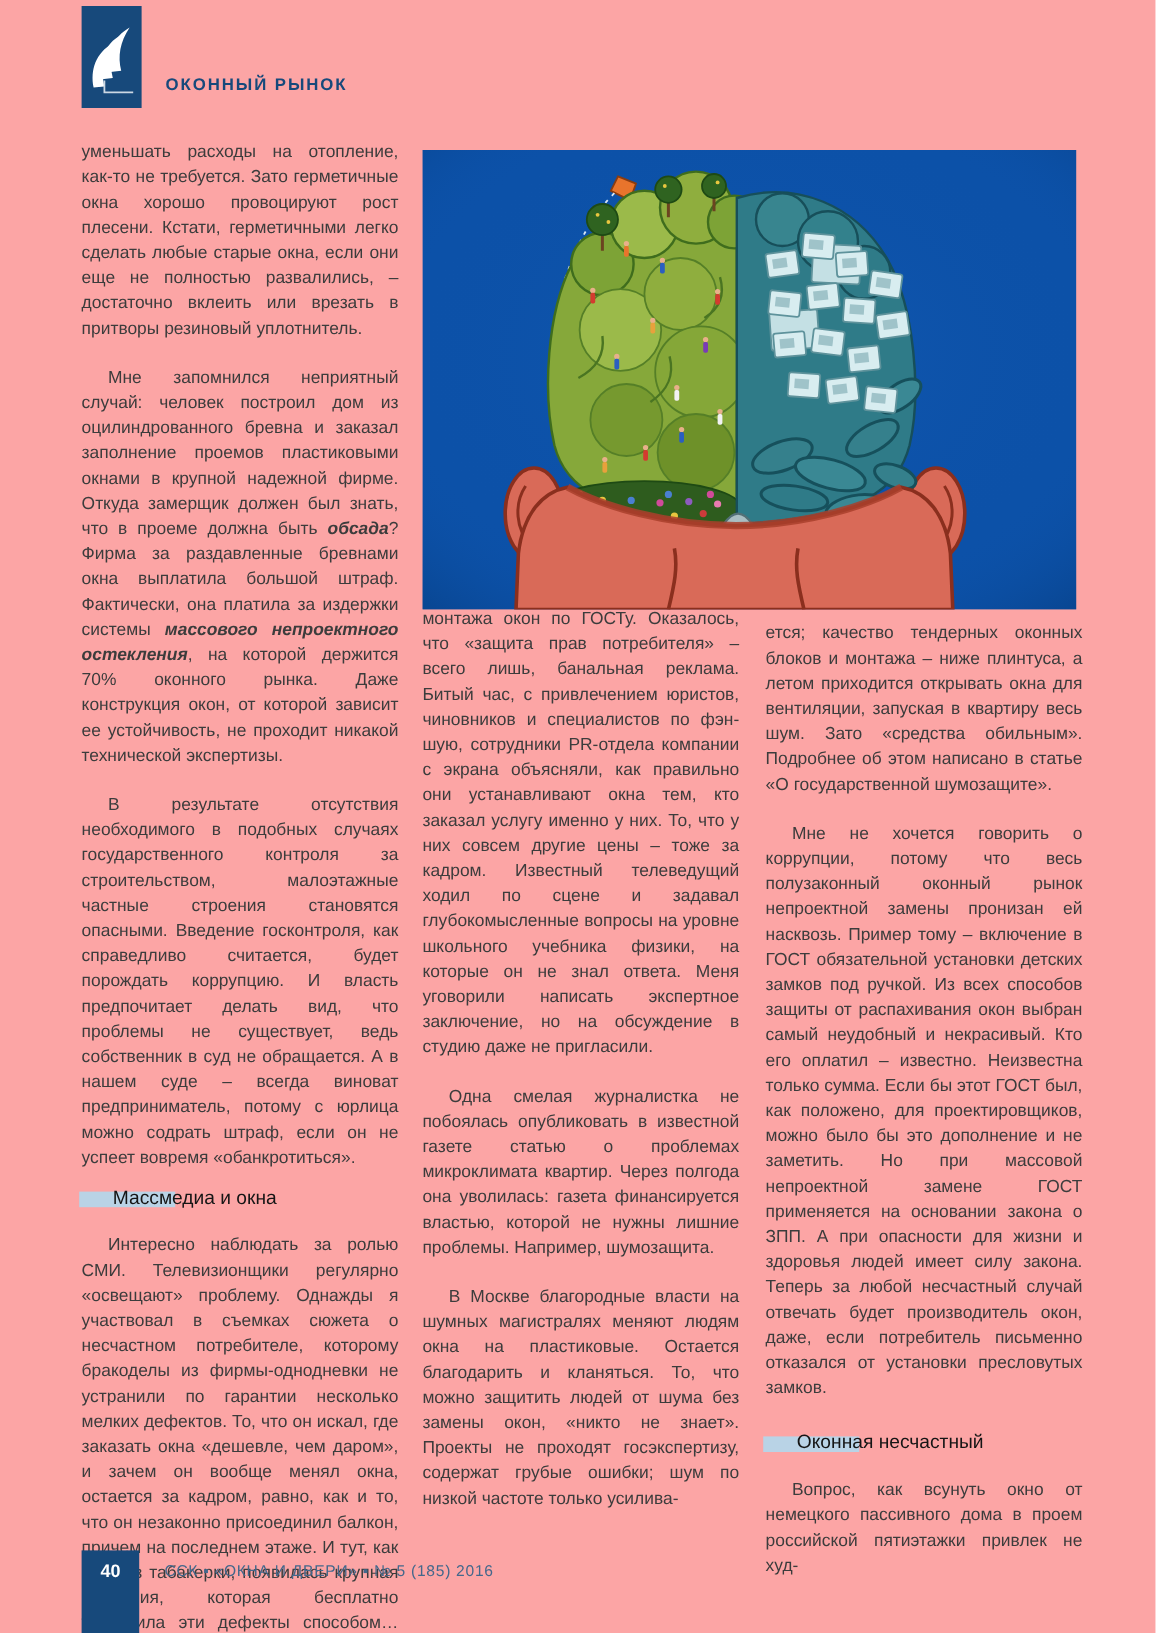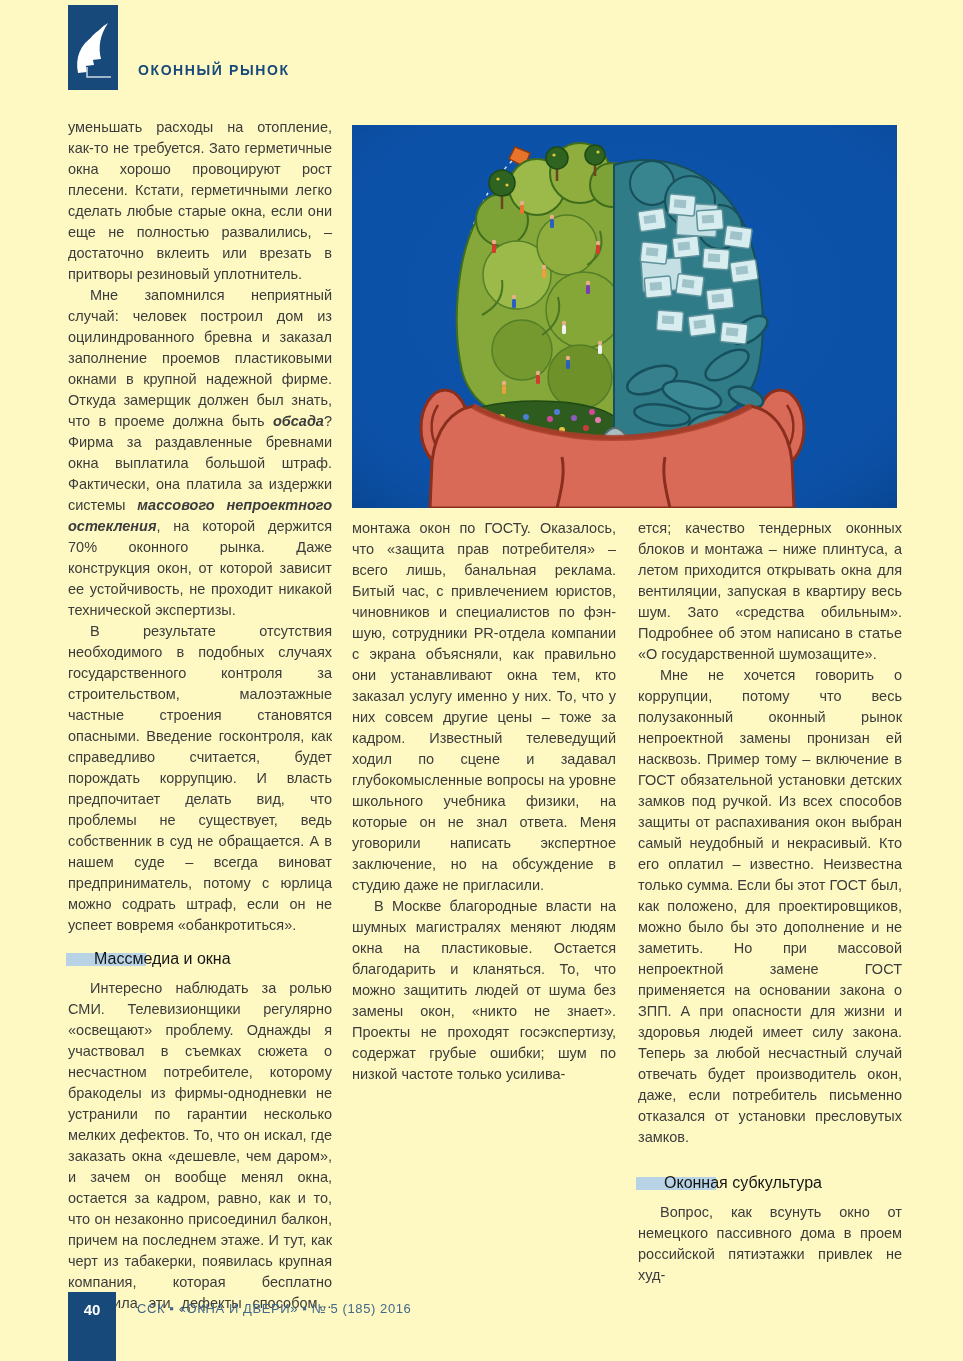--- a/index.html
+++ b/index.html
@@ -1,40 +1,40 @@
 <!DOCTYPE html>
 <html><head>
 <meta charset="utf-8">
 <style>
   html,body{margin:0;padding:0;background:#fff;}
   #page{
     position:relative;
     width:963px;height:1361px;
-    background:#fef9c3;
+    background:#fca5a5;
     font-family:"Liberation Sans", sans-serif;
     overflow:hidden;
   }
   
   .logo{
     position:absolute;left:68px;top:5px;width:50px;height:85px;
     background:#17497b;
   }
   .section-title{
     position:absolute;left:138px;top:62px;
     font-size:14px;font-weight:bold;letter-spacing:1.6px;
     color:#17497b;
   }
   
   .col{
     position:absolute;width:264px;
     font-size:14.5px;line-height:21px;color:#3c3c3c;
     text-align:justify;
   }
   .col p{margin:0;}
-  .col p.ind{text-indent:22px;}
+  .col p.ind{text-indent:22px;margin-top:20px;}
   .bi{font-weight:bold;font-style:italic;}
   .subhead{
     position:relative;margin:14px 0 10px 0;
     font-size:16px;font-weight:normal;color:#151515;
     line-height:18px;text-align:left;
   }
   .subhead .marker{
     position:absolute;left:-2px;top:3px;width:80px;height:13px;
     background:#b9d3e6;
   }
@@ -289,31 +289,32 @@
     <p>уменьшать расходы на отопление, как-то не требуется. Зато герметичные окна хорошо провоцируют рост плесени. Кстати, герметичными легко сделать любые старые окна, если они еще не полностью развалились, – достаточно вклеить или врезать в притворы резиновый уплотнитель.</p>
     <p class="ind"><span>Мне запомнился неприятный случай: человек построил дом из оцилиндрованного бревна и заказал заполнение проемов пластиковыми окнами в крупной надежной фирме. Откуда замерщик должен был знать, что в проеме должна быть </span><span class="bi">обсада</span><span>? Фирма за раздавленные бревнами окна выплатила большой штраф. Фактически, она платила за издержки системы </span><span class="bi">массового непроектного остекления</span><span>, на которой держится 70% оконного рынка. Даже конструкция окон, от которой зависит ее устойчивость, не проходит никакой технической экспертизы.</span></p>
     <p class="ind">В результате отсутствия необходимого в подобных случаях государственного контроля за строительством, малоэтажные частные строения становятся опасными. Введение госконтроля, как справедливо считается, будет порождать коррупцию. И власть предпочитает делать вид, что проблемы не существует, ведь собственник в суд не обращается. А в нашем суде – всегда виноват предприниматель, потому с юрлица можно содрать штраф, если он не успеет вовремя «обанкротиться».</p>
     <h2 class="subhead">
       <span class="marker"></span>
       <span class="txt">Массмедиа и окна</span>
     </h2>
     <p class="ind">Интересно наблюдать за ролью СМИ. Телевизионщики регулярно «освещают» проблему. Однажды я участвовал в съемках сюжета о несчастном потребителе, которому бракоделы из фирмы-однодневки не устранили по гарантии несколько мелких дефектов. То, что он искал, где заказать окна «дешевле, чем даром», и зачем он вообще менял окна, остается за кадром, равно, как и то, что он незаконно присоединил балкон, причем на последнем этаже. И тут, как черт из табакерки, появилась крупная компания, которая бесплатно устранила эти дефекты способом… пере-</p>
   </div>
 
-  <div class="col" style="left:352px;top:518px;">
+  <div class="col" style="left:352px;top:506px;">
     <p>монтажа окон по ГОСТу. Оказалось, что «защита прав потребителя» – всего лишь, банальная реклама. Битый час, с привлечением юристов, чиновников и специалистов по фэн-шую, сотрудники PR-отдела компании с экрана объясняли, как правильно они устанавливают окна тем, кто заказал услугу именно у них. То, что у них совсем другие цены – тоже за кадром. Известный телеведущий ходил по сцене и задавал глубокомысленные вопросы на уровне школьного учебника физики, на которые он не знал ответа. Меня уговорили написать экспертное заключение, но на обсуждение в студию даже не пригласили.</p>
+    <p class="ind">Одна смелая журналистка не побоялась опубликовать в известной газете статью о проблемах микроклимата квартир. Через полгода она уволилась: газета финансируется властью, которой не нужны лишние проблемы. Например, шумозащита.</p>
     <p class="ind">В Москве благородные власти на шумных магистралях меняют людям окна на пластиковые. Остается благодарить и кланяться. То, что можно защитить людей от шума без замены окон, «никто не знает». Проекты не проходят госэкспертизу, содержат грубые ошибки; шум по низкой частоте только усилива-</p>
   </div>
 
   <div class="col" style="left:638px;top:518px;">
     <p>ется; качество тендерных оконных блоков и монтажа – ниже плинтуса, а летом приходится открывать окна для вентиляции, запуская в квартиру весь шум. Зато «средства обильным». Подробнее об этом написано в статье «О государственной шумозащите».</p>
     <p class="ind">Мне не хочется говорить о коррупции, потому что весь полузаконный оконный рынок непроектной замены пронизан ей насквозь. Пример тому – включение в ГОСТ обязательной установки детских замков под ручкой. Из всех способов защиты от распахивания окон выбран самый неудобный и некрасивый. Кто его оплатил – известно. Неизвестна только сумма. Если бы этот ГОСТ был, как положено, для проектировщиков, можно было бы это дополнение и не заметить. Но при массовой непроектной замене ГОСТ применяется на основании закона о ЗПП. А при опасности для жизни и здоровья людей имеет силу закона. Теперь за любой несчастный случай отвечать будет производитель окон, даже, если потребитель письменно отказался от установки пресловутых замков.</p>
     <h2 class="subhead" style="margin-top:26px;">
       <span class="marker"></span>
-      <span class="txt">Оконная субкультура</span>
+      <span class="txt">Оконная несчастный</span>
     </h2>
     <p class="ind">Вопрос, как всунуть окно от немецкого пассивного дома в проем российской пятиэтажки привлек не худ-</p>
   </div>
 
   <div class="pagebox">
     <span>40</span>
   </div>
   <div class="journal">ССК ▪ «ОКНА И ДВЕРИ» ▪ № 5 (185) 2016</div>
 
 </div>

